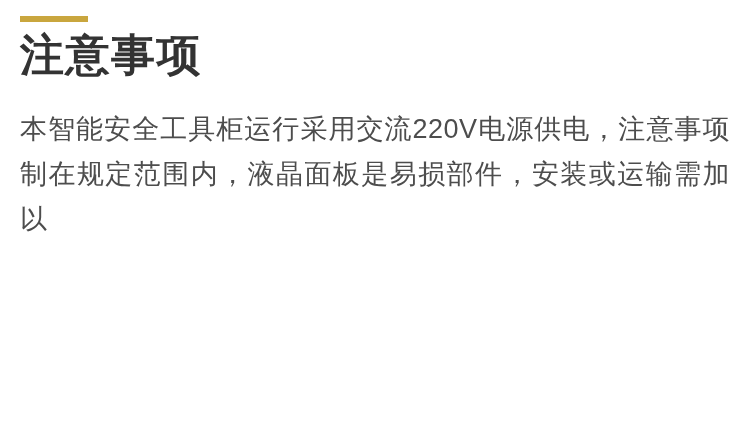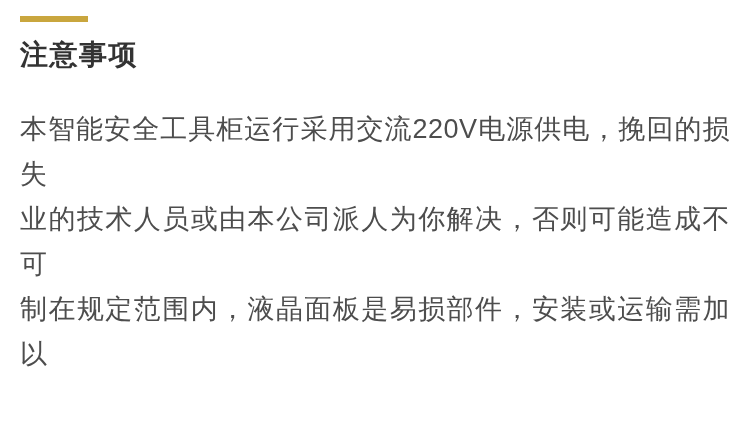--- a/index.html
+++ b/index.html
@@ -17,21 +17,21 @@
     position: relative;
   }
   .accent-bar {
     margin: 16px 0 0 20px;
     width: 68px;
     height: 6px;
     background: #c9a63e;
   }
   .section-title {
     margin: 10px 20px 0 20px;
-    font-size: 28px;
+    font-size: 44px;
     line-height: 45px;
     font-weight: bold;
     letter-spacing: 1.5px;
     color: #333333;
   }
   .notice-body {
     margin-top: 30px;
     padding: 0 20px;
     color: #4d4d4d;
     font-size: 27px;
@@ -46,19 +46,18 @@
 </head>
 <body>
 
 <div class="page">
 
   <div class="accent-bar"></div>
 
   <h1 class="section-title">注意事项</h1>
 
   <div class="notice-body">
-    <div class="para-line">本智能安全工具柜运行采用交流220V电源供电，挽回的损失</div>
-    <div class="para-line">业的技术人员或由本公司派人为你解决，否则可能造成不可</div>
+    <div class="para-line">本智能安全工具柜运行采用交流220V电源供电，注意事项</div>
     <div class="para-line">制在规定范围内，液晶面板是易损部件，安装或运输需加以</div>
 
   </div>
 
 </div>
 
 </body></html>

